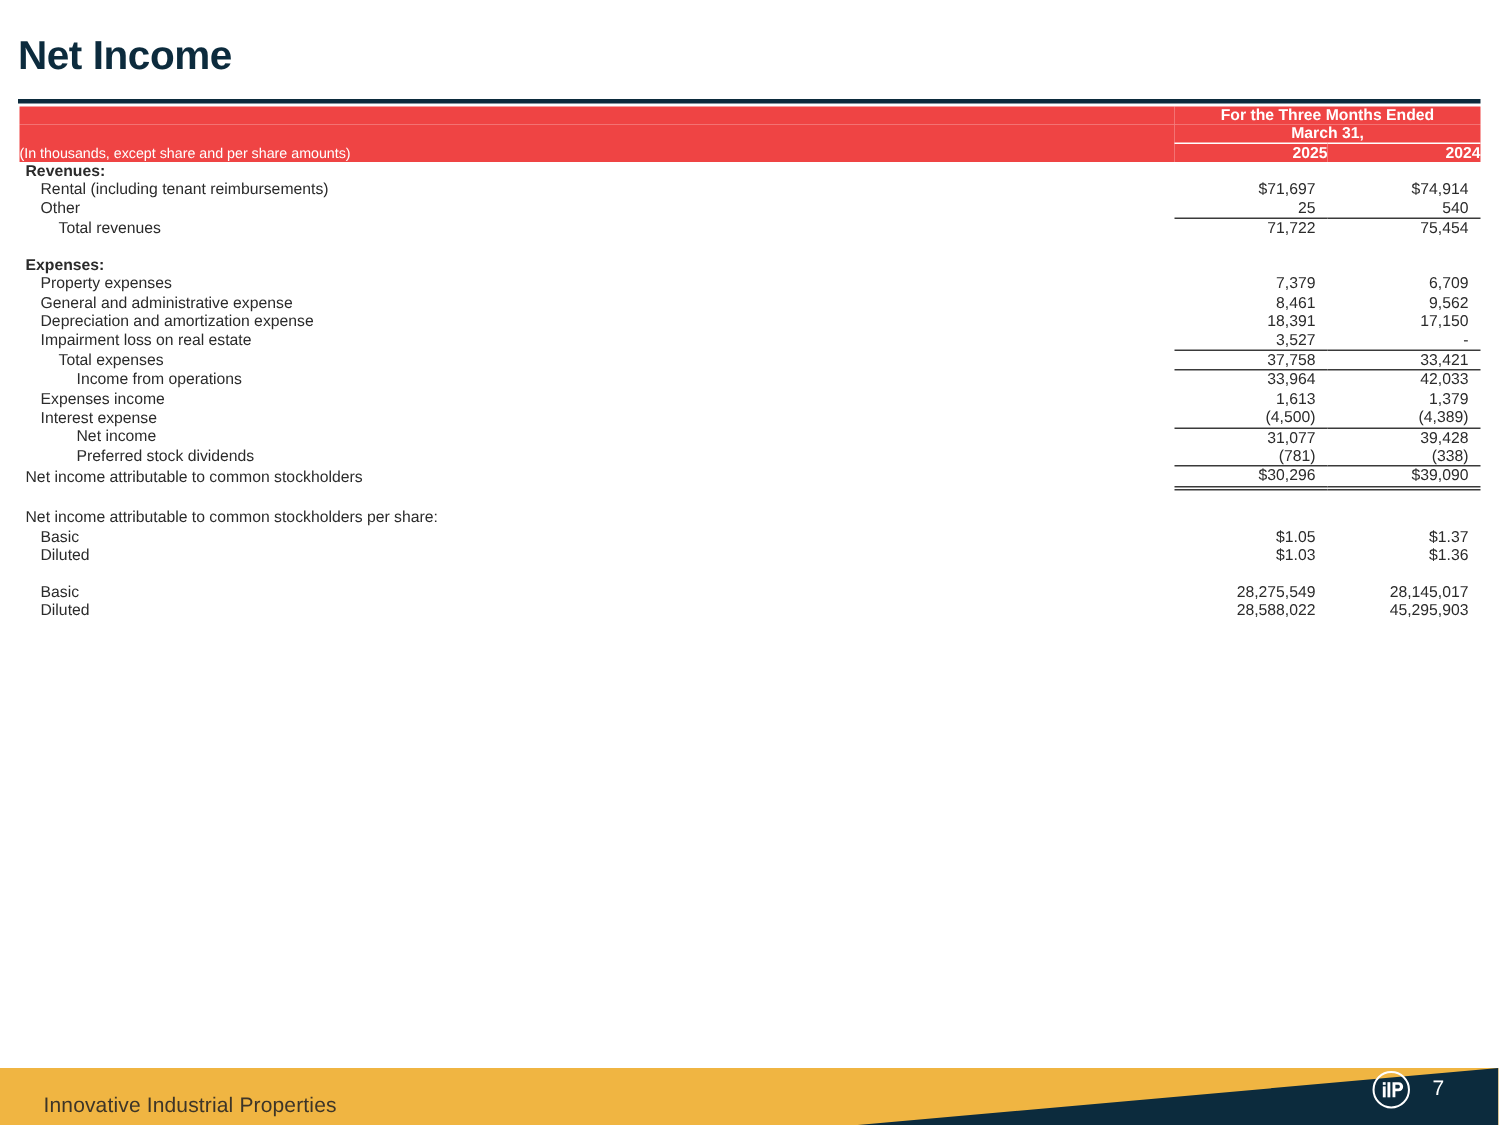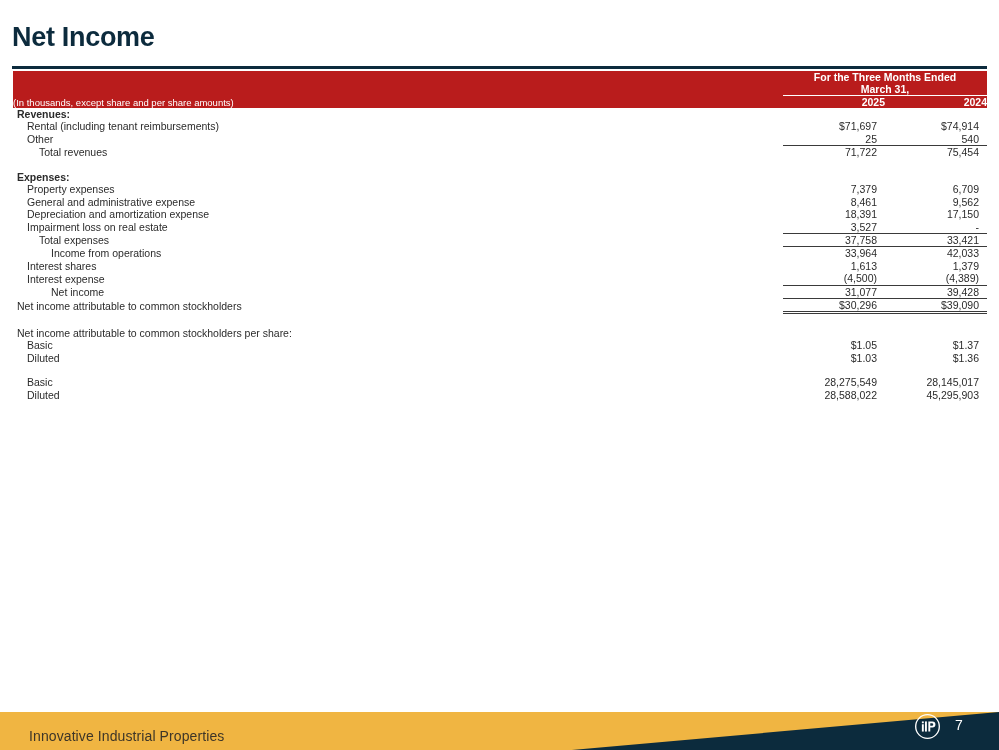--- a/index.html
+++ b/index.html
@@ -46,21 +46,21 @@
     border-collapse: collapse;
     width: 974px;
     table-layout: fixed;
     font-size: 10.5px;
   }
   table.fin col.c-label { width: 770px; }
   table.fin col.c-val   { width: 102px; }
 
   
   .hdr-band td {
-    background: #b91c1c;
+    background: #ef4444;
     color: #ffffff;
     padding: 0;
     vertical-align: bottom;
   }
   .hdr-top-cell {
     text-align: center;
     font-weight: bold;
     font-size: 10.5px;
     padding: 4px 0 1px 0;
   }
@@ -236,33 +236,38 @@
           <td class="lbl ind2">Total expenses</td>
           <td class="val">37,758</td>
           <td class="val">33,421</td>
         </tr>
         <tr class="rule-top">
           <td class="lbl ind3">Income from operations</td>
           <td class="val">33,964</td>
           <td class="val">42,033</td>
         </tr>
         <tr>
-          <td class="lbl ind1">Interest shares</td>
+          <td class="lbl ind1">Expenses income</td>
           <td class="val">1,613</td>
           <td class="val">1,379</td>
         </tr>
         <tr>
           <td class="lbl ind1">Interest expense</td>
           <td class="val">(4,500)</td>
           <td class="val">(4,389)</td>
         </tr>
         <tr class="rule-top">
           <td class="lbl ind3">Net income</td>
           <td class="val">31,077</td>
           <td class="val">39,428</td>
+        </tr>
+        <tr>
+          <td class="lbl ind3">Preferred stock dividends</td>
+          <td class="val">(781)</td>
+          <td class="val">(338)</td>
         </tr>
         <tr class="rule-top rule-dbl">
           <td class="lbl ">Net income attributable to common stockholders</td>
           <td class="val">$30,296</td>
           <td class="val">$39,090</td>
         </tr>
         <tr class="gap">
           <td class="lbl "></td>
           <td class="val"></td>
           <td class="val"></td>

